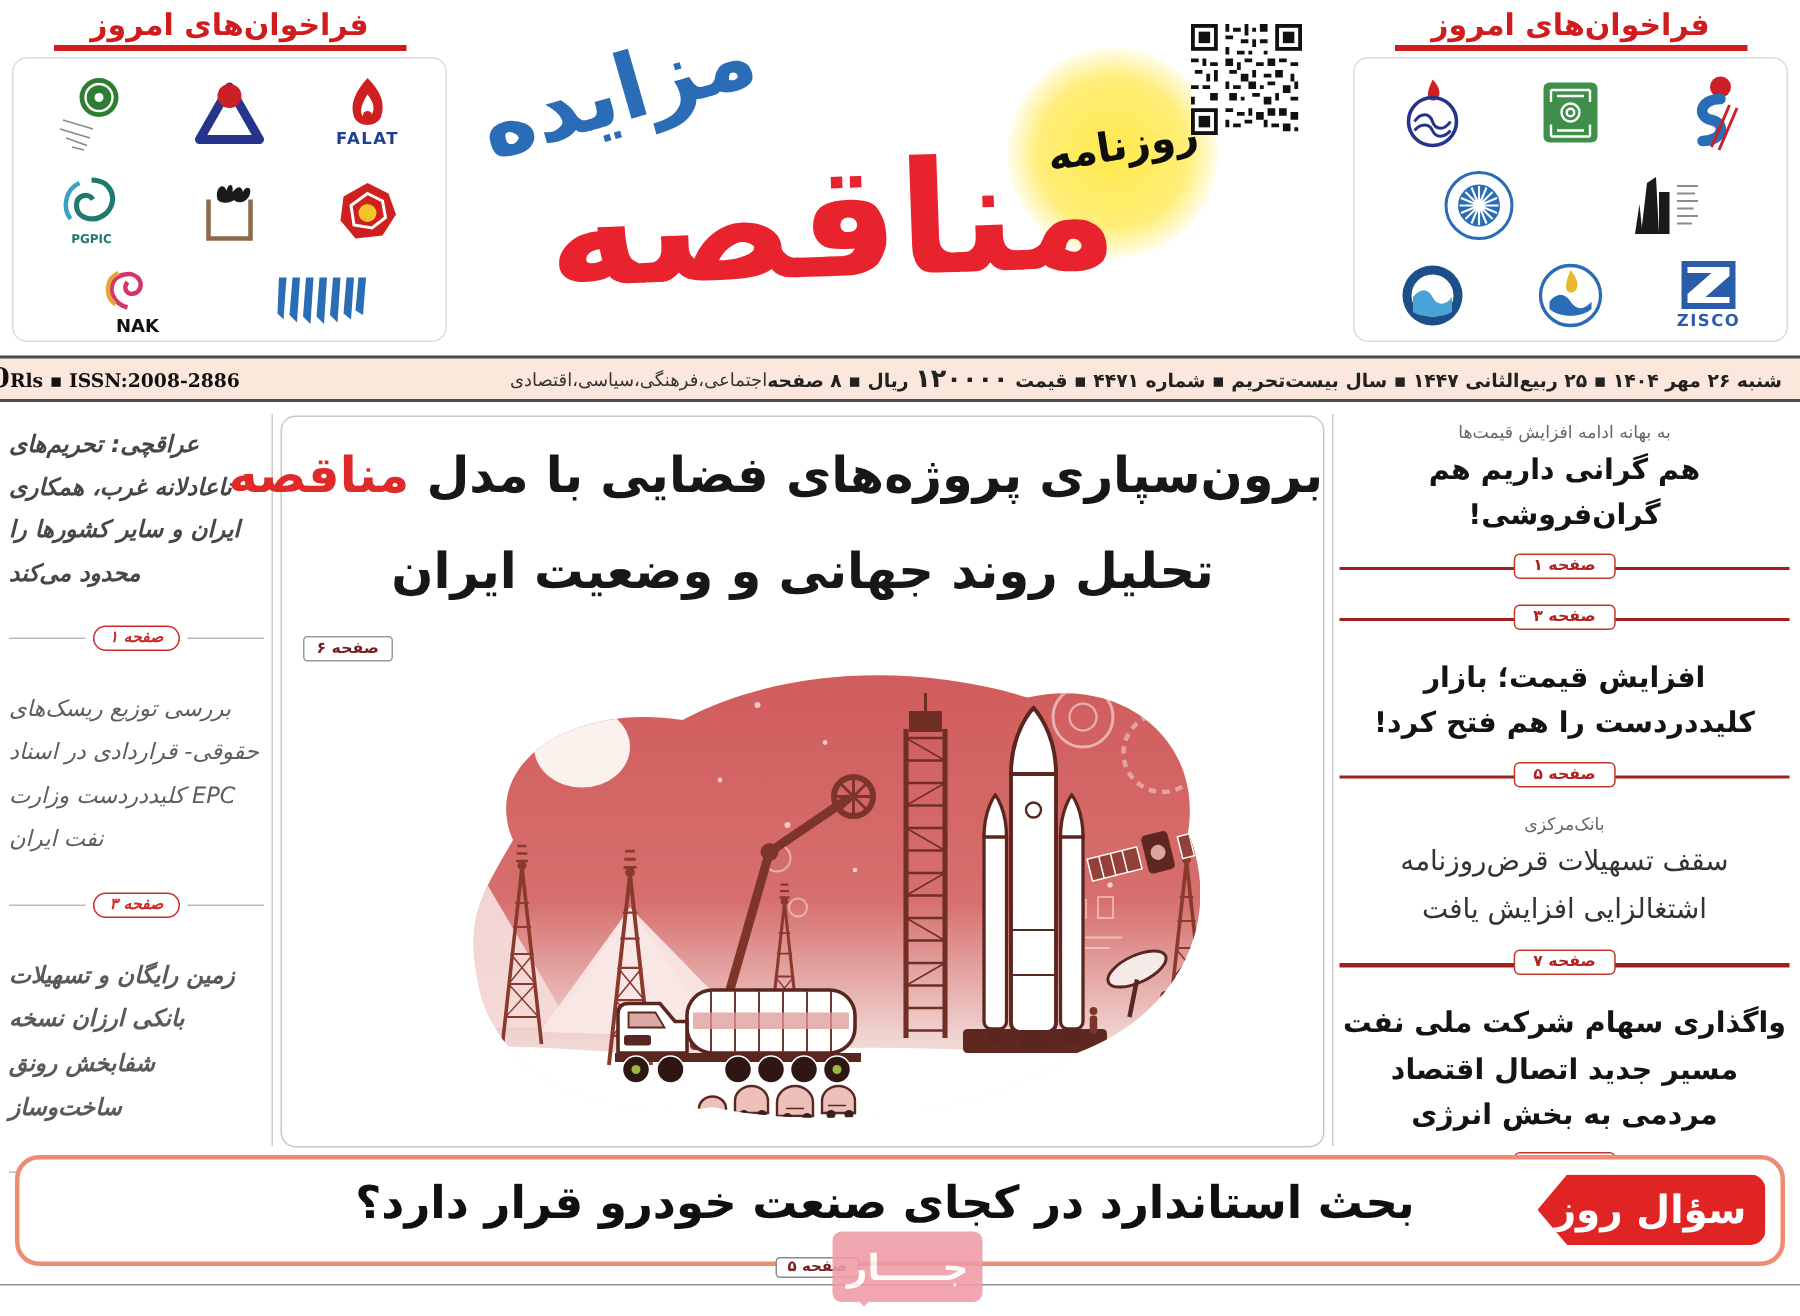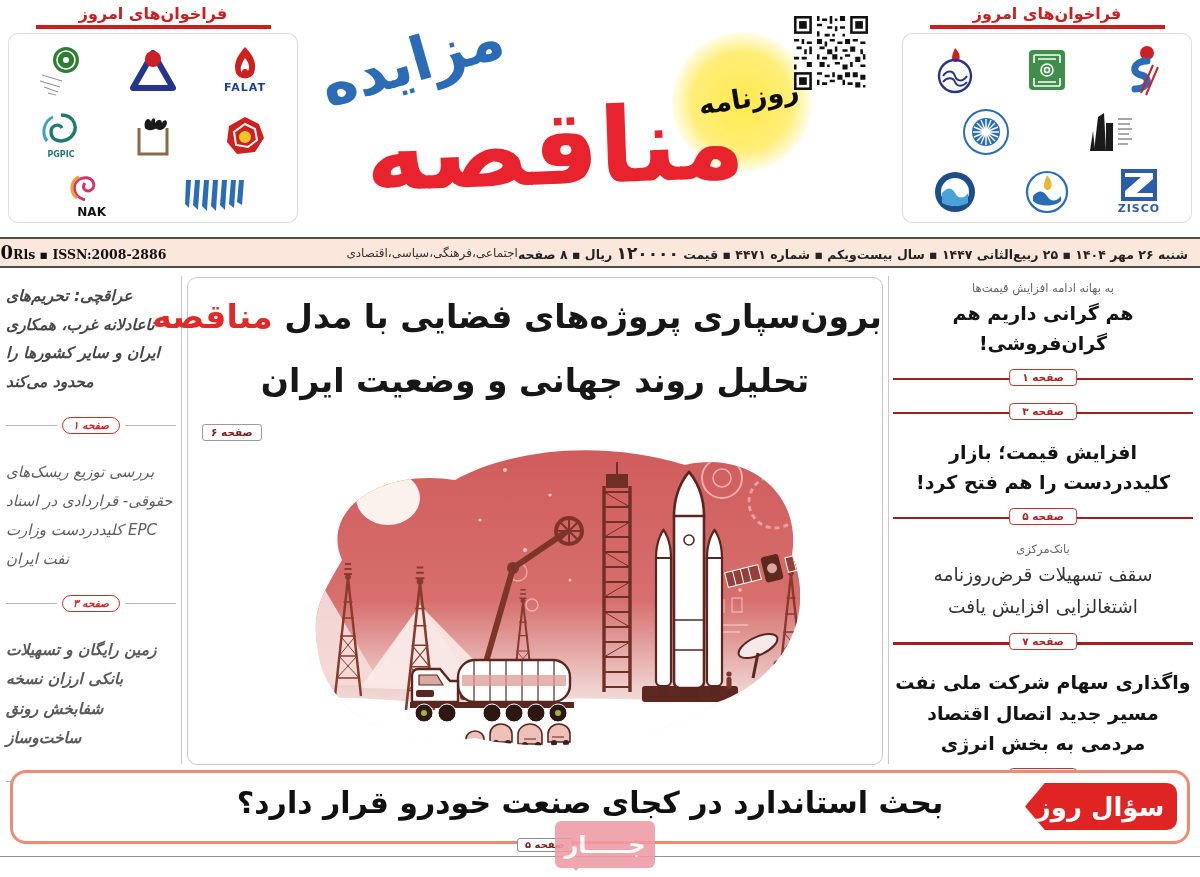--- a/index.html
+++ b/index.html
@@ -3,21 +3,21 @@
 <meta charset="utf-8">
 <style>
   * { margin:0; padding:0; box-sizing:border-box; }
   body { background:#fff; font-family:"DejaVu Sans", sans-serif; }
   .page { position:relative; width:1200px; height:877px; background:#fff; overflow:hidden; direction:rtl; }
 
   
   .calls { position:absolute; top:2px; width:290px; }
   .calls.left  { left:8px; }
   .calls.right { left:902px; }
-  .calls-title { text-align:center; color:#cf1d1d; font-weight:bold; font-size:16px; padding-top:2px; }
+  .calls-title { text-align:center; color:#cf1d1d; font-weight:bold; font-size:20px; padding-top:2px; }
   .calls-underline { height:3.5px; background:#cf1d1d; width:235px; margin:2px auto 4px; }
   .calls-box { border:1px solid #dcdcdc; border-radius:10px; height:190px; padding:4px 2px; background:#fff; }
   .logo-row { display:flex; justify-content:space-evenly; align-items:center; direction:ltr; }
   .r1 { height:66px; } .r2 { height:56px; } .r3 { height:64px; }
   .logo { display:flex; flex-direction:column; align-items:center; justify-content:space-between; width:84px; }
   .logo-cap { font-size:8px; color:#777; line-height:1.1; text-align:center; }
   .cap-falat { color:#1d3f94; font-weight:bold; font-size:11px; letter-spacing:1px; }
   .cap-nak { color:#111; font-weight:bold; font-size:12px; }
   .cap-pgpic { color:#1f7a6d; font-weight:bold; font-size:8px; }
   .cap-zisco { color:#2a5caa; font-weight:bold; font-size:11px; letter-spacing:1px; }
@@ -295,21 +295,21 @@
             <rect x="2" y="2" width="36" height="32" fill="#2a5caa"></rect>
             <polygon points="6,6 34,6 34,12 18,26 34,26 34,30 6,30 6,24 22,10 6,10" fill="#fff"></polygon>
           </svg>
           <span class="logo-cap cap-zisco">ZISCO</span>
         </div>
       </div>
     </div>
   </div>
 
   <div class="datebar">
-    <div class="date-fa"><span>شنبه ۲۶ مهر ۱۴۰۴ ▪ ۲۵ ربیع‌الثانی ۱۴۴۷ ▪ </span><span>سال بیست‌ویکم</span><span> ▪ شماره ۴۴۷۱ ▪ قیمت </span><span class="big">۱۲۰۰۰۰</span><span> ریال ▪ ۸ صفحه</span></div>
+    <div class="date-fa"><span>شنبه ۲۶ مهر ۱۴۰۴ ▪ ۲۵ ربیع‌الثانی ۱۴۴۷ ▪ </span><span>سال بیست‌تحریم</span><span> ▪ شماره ۴۴۷۱ ▪ قیمت </span><span class="big">۱۲۰۰۰۰</span><span> ریال ▪ ۸ صفحه</span></div>
     <div class="date-topics">اجتماعی،فرهنگی،سیاسی،اقتصادی</div>
     <div class="date-en"><span class="big">120000</span><span>Rls ▪ ISSN:2008-2886</span></div>
   </div>
 
   <div class="vdiv" style="left:181px"></div>
   <div class="vdiv" style="left:888px"></div>
 
   <div class="colL">
     <div class="h-bold">عراقچی: تحریم‌های ناعادلانه غرب، همکاری ایران و سایر کشورها را محدود می‌کند</div>
     <div class="sepL">

